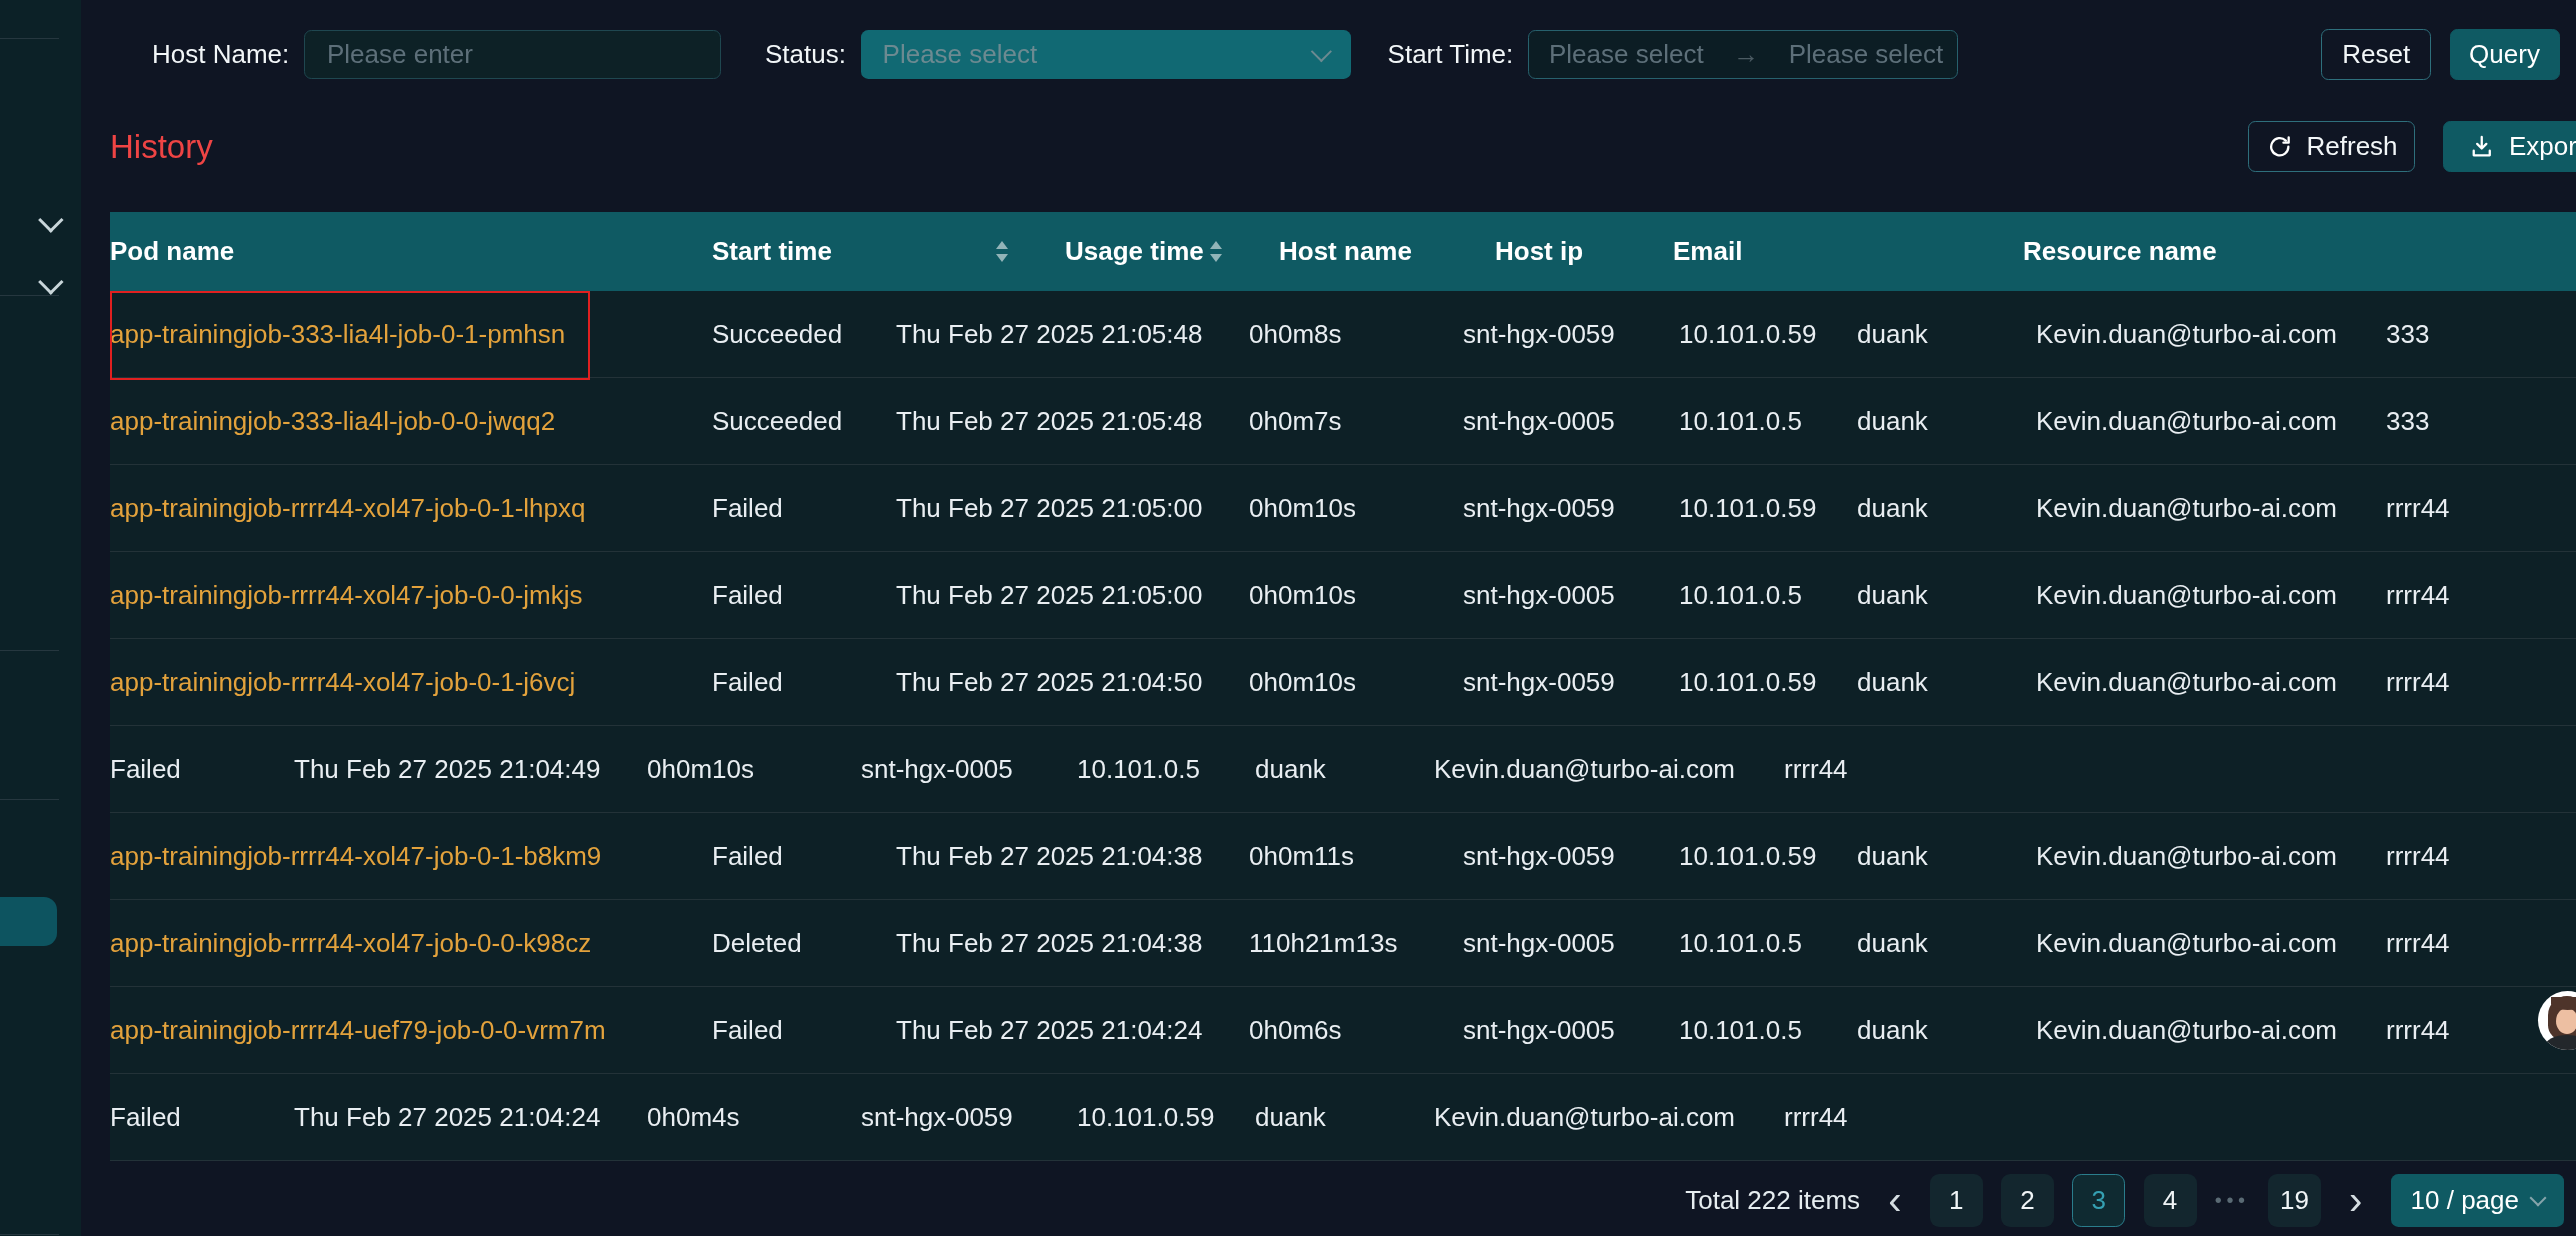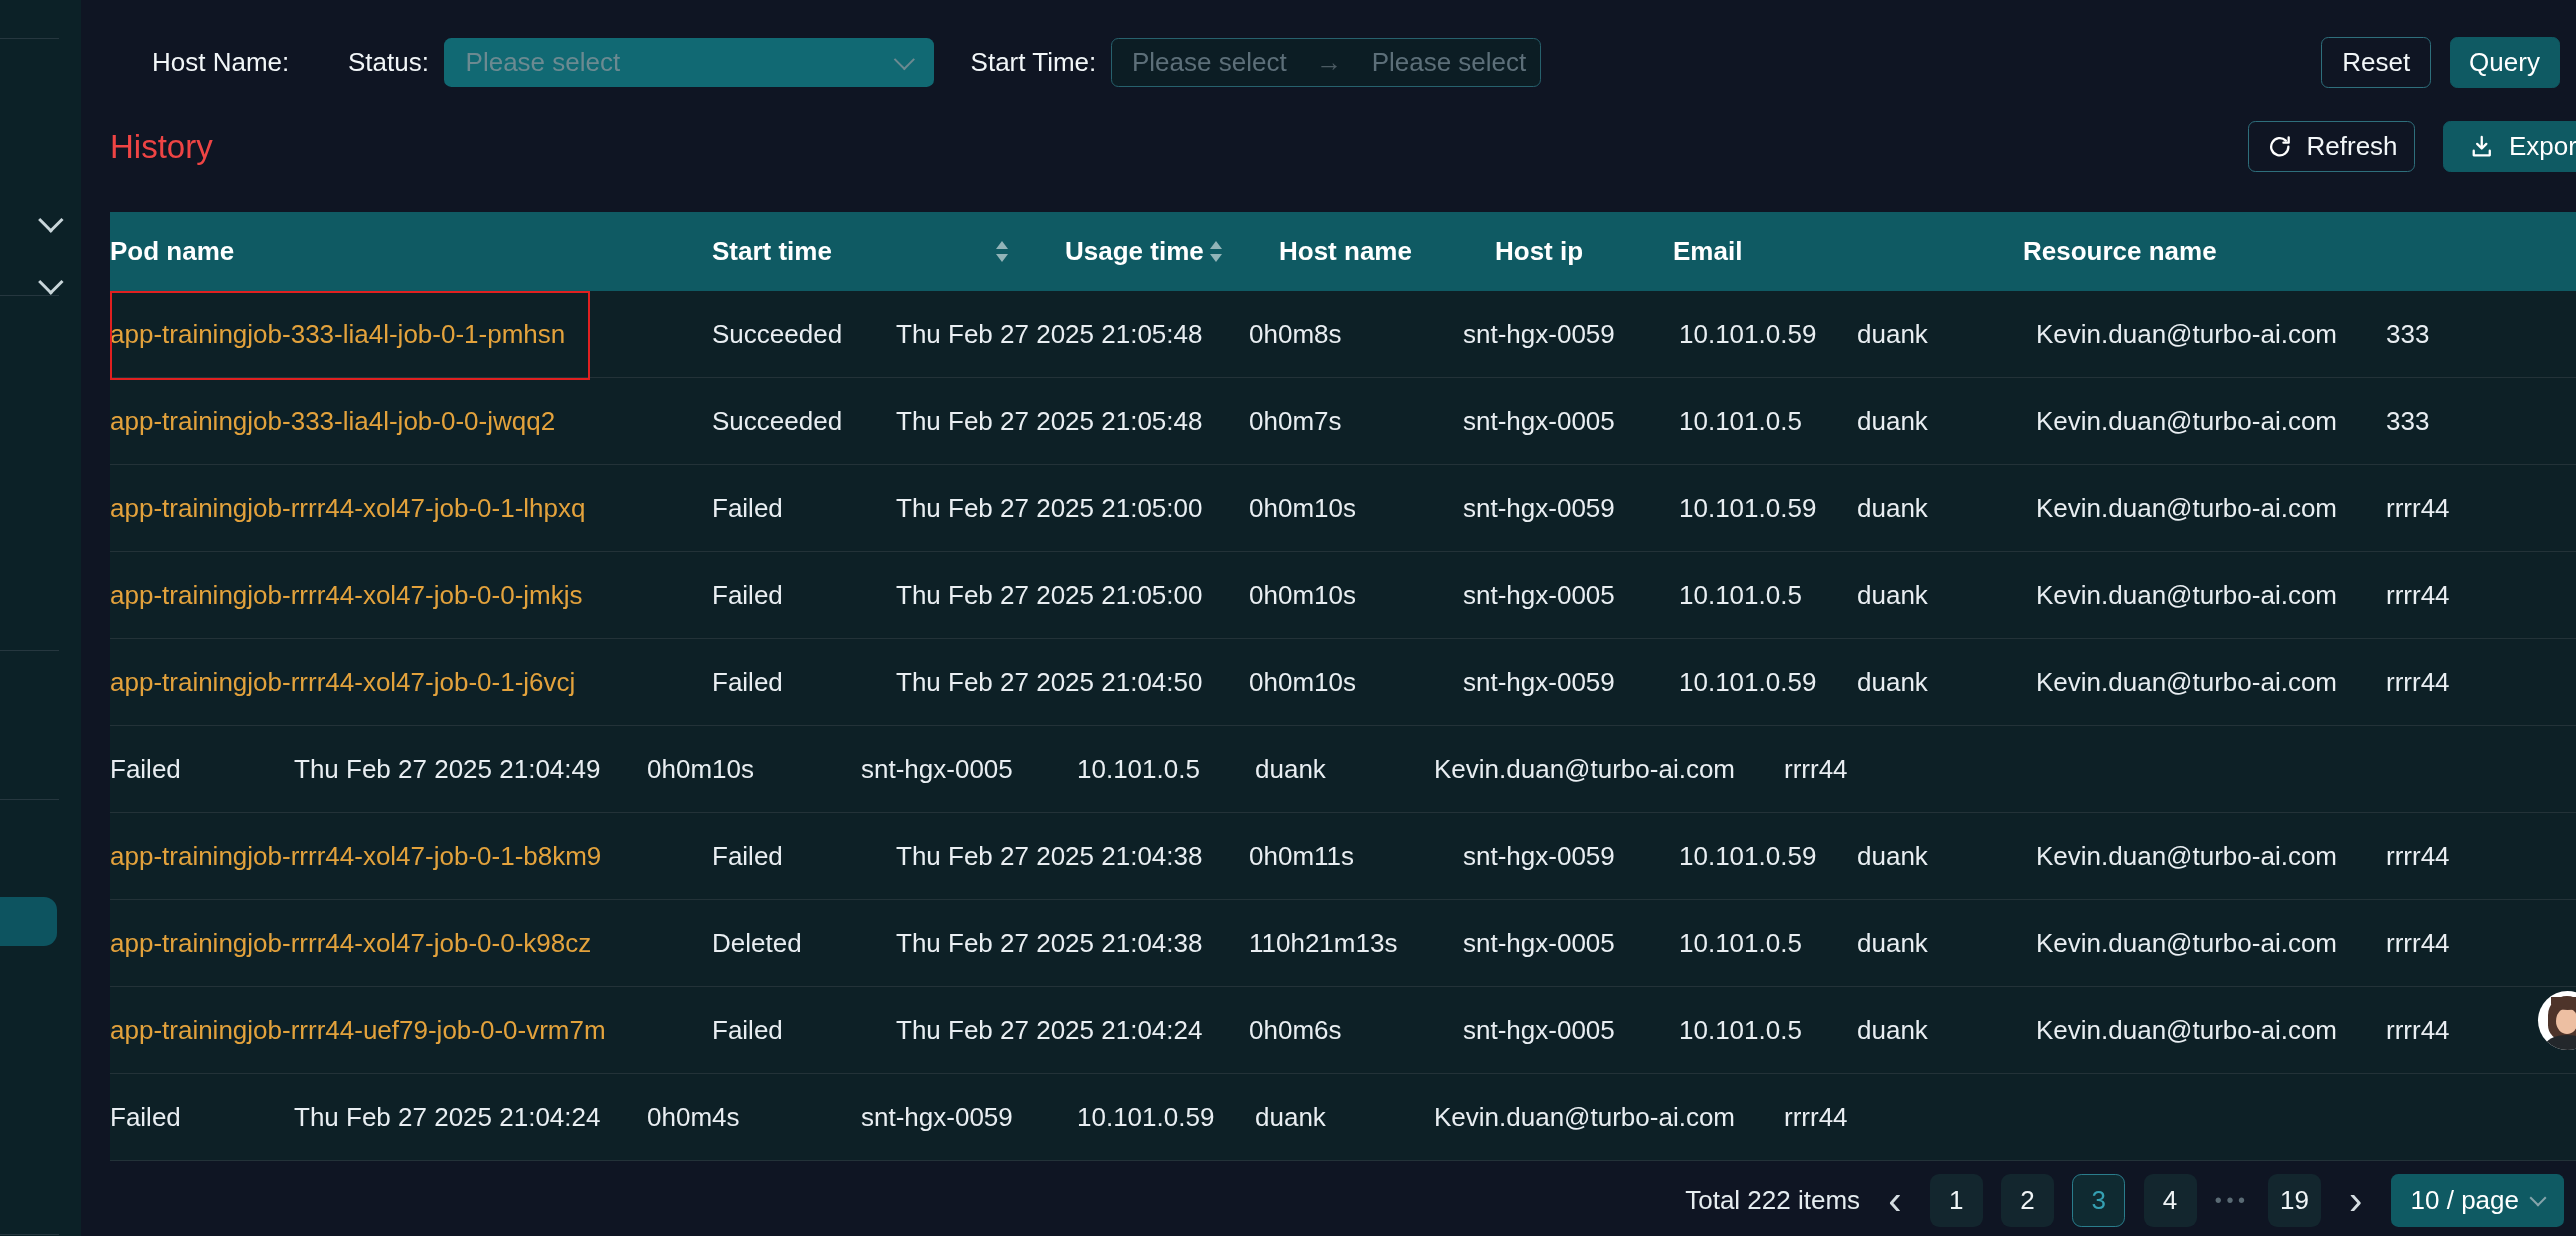--- a/index.html
+++ b/index.html
@@ -14,21 +14,21 @@
   
   .sidebar{position:absolute;left:0;top:0;width:81px;height:1236px;background:var(--sidebar-bg)}
   .side-divider{position:absolute;left:0;width:59px;height:0.9px;background:#3c4b53;opacity:.55}
   .chev{position:absolute;left:42px;width:20px;height:20px}
   .chev::before{content:"";position:absolute;left:0;top:0;width:14.7px;height:14.7px;
     border-right:3.7px solid #c9d6da;border-bottom:3.7px solid #c9d6da;transform:rotate(45deg)}
   .active-pill{position:absolute;left:-13px;top:897px;width:70px;height:49px;
     background:#0d5460;border-radius:13px}
 
   
-  .topbar{position:absolute;left:81px;top:8px;width:2495px;height:108px;display:flex;
+  .topbar{position:absolute;left:81px;top:0;width:2495px;height:108px;display:flex;
     align-items:center;padding:0 16.5px 0 71px}
   .flabel{font-size:26px;color:#f2f6f8;white-space:nowrap;margin-right:14.7px}
   .input-host{width:417px;height:49px;background:#0d2126;border:0.9px solid #1f4750;border-radius:7.3px;
     color:var(--text-main);padding:0 22px;font-size:26px;outline:none}
   .input-host::placeholder{color:var(--text-dim)}
   .sel-status{width:490px;height:49px;background:var(--select-teal);border-radius:7.3px;display:flex;
     align-items:center;padding:0 22px;font-size:26px;color:#6c8a91;margin-right:37px}
   .sel-status .ph{flex:1}
   .sel-chev{width:14.7px;height:14.7px;border-right:2.7px solid #6c8a91;border-bottom:2.7px solid #6c8a91;
     transform:rotate(45deg);margin-top:-5.5px}
@@ -107,20 +107,21 @@
   <div class="chev" style="top:273px"></div>
   <div class="side-divider" style="top:295px"></div>
   <div class="side-divider" style="top:650px"></div>
   <div class="side-divider" style="top:799px"></div>
   <div class="active-pill"></div>
   <div class="side-divider" style="top:1234px"></div>
 </div>
 
 <div class="topbar">
   <span class="flabel">Host Name:</span>
+  <input class="input-host" type="text" placeholder="Please enter" style="">
   <span class="flabel ml40">Status:</span>
   <div class="sel-status">
     <span class="ph">Please select</span>
     <span class="sel-chev"></span>
   </div>
   <span class="flabel">Start Time:</span>
   <div class="range">
     <span class="ph">Please select</span>
     <span class="sep">→</span>
     <span class="ph">Please select</span>

